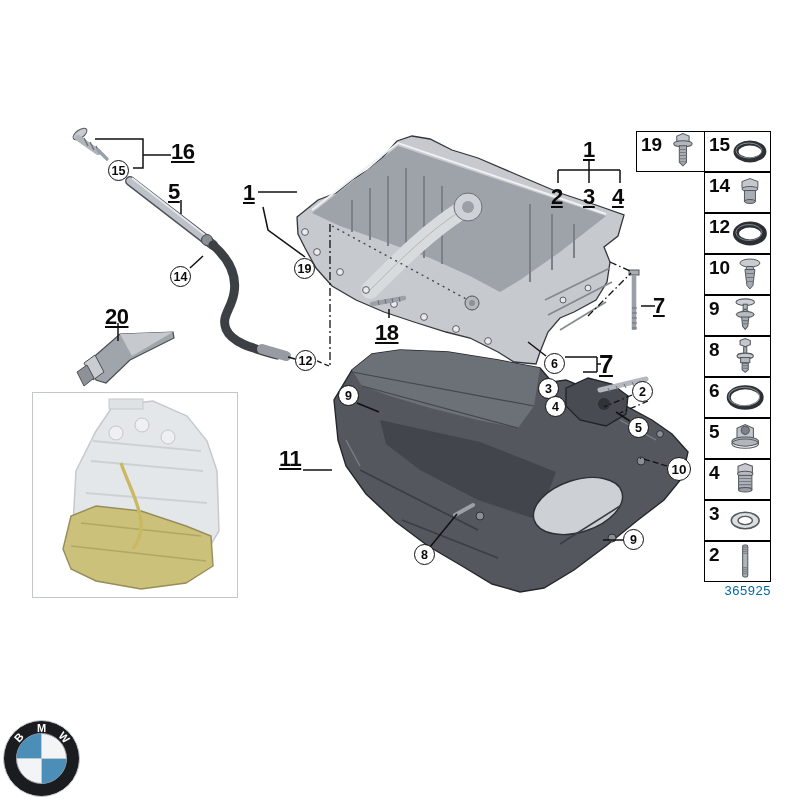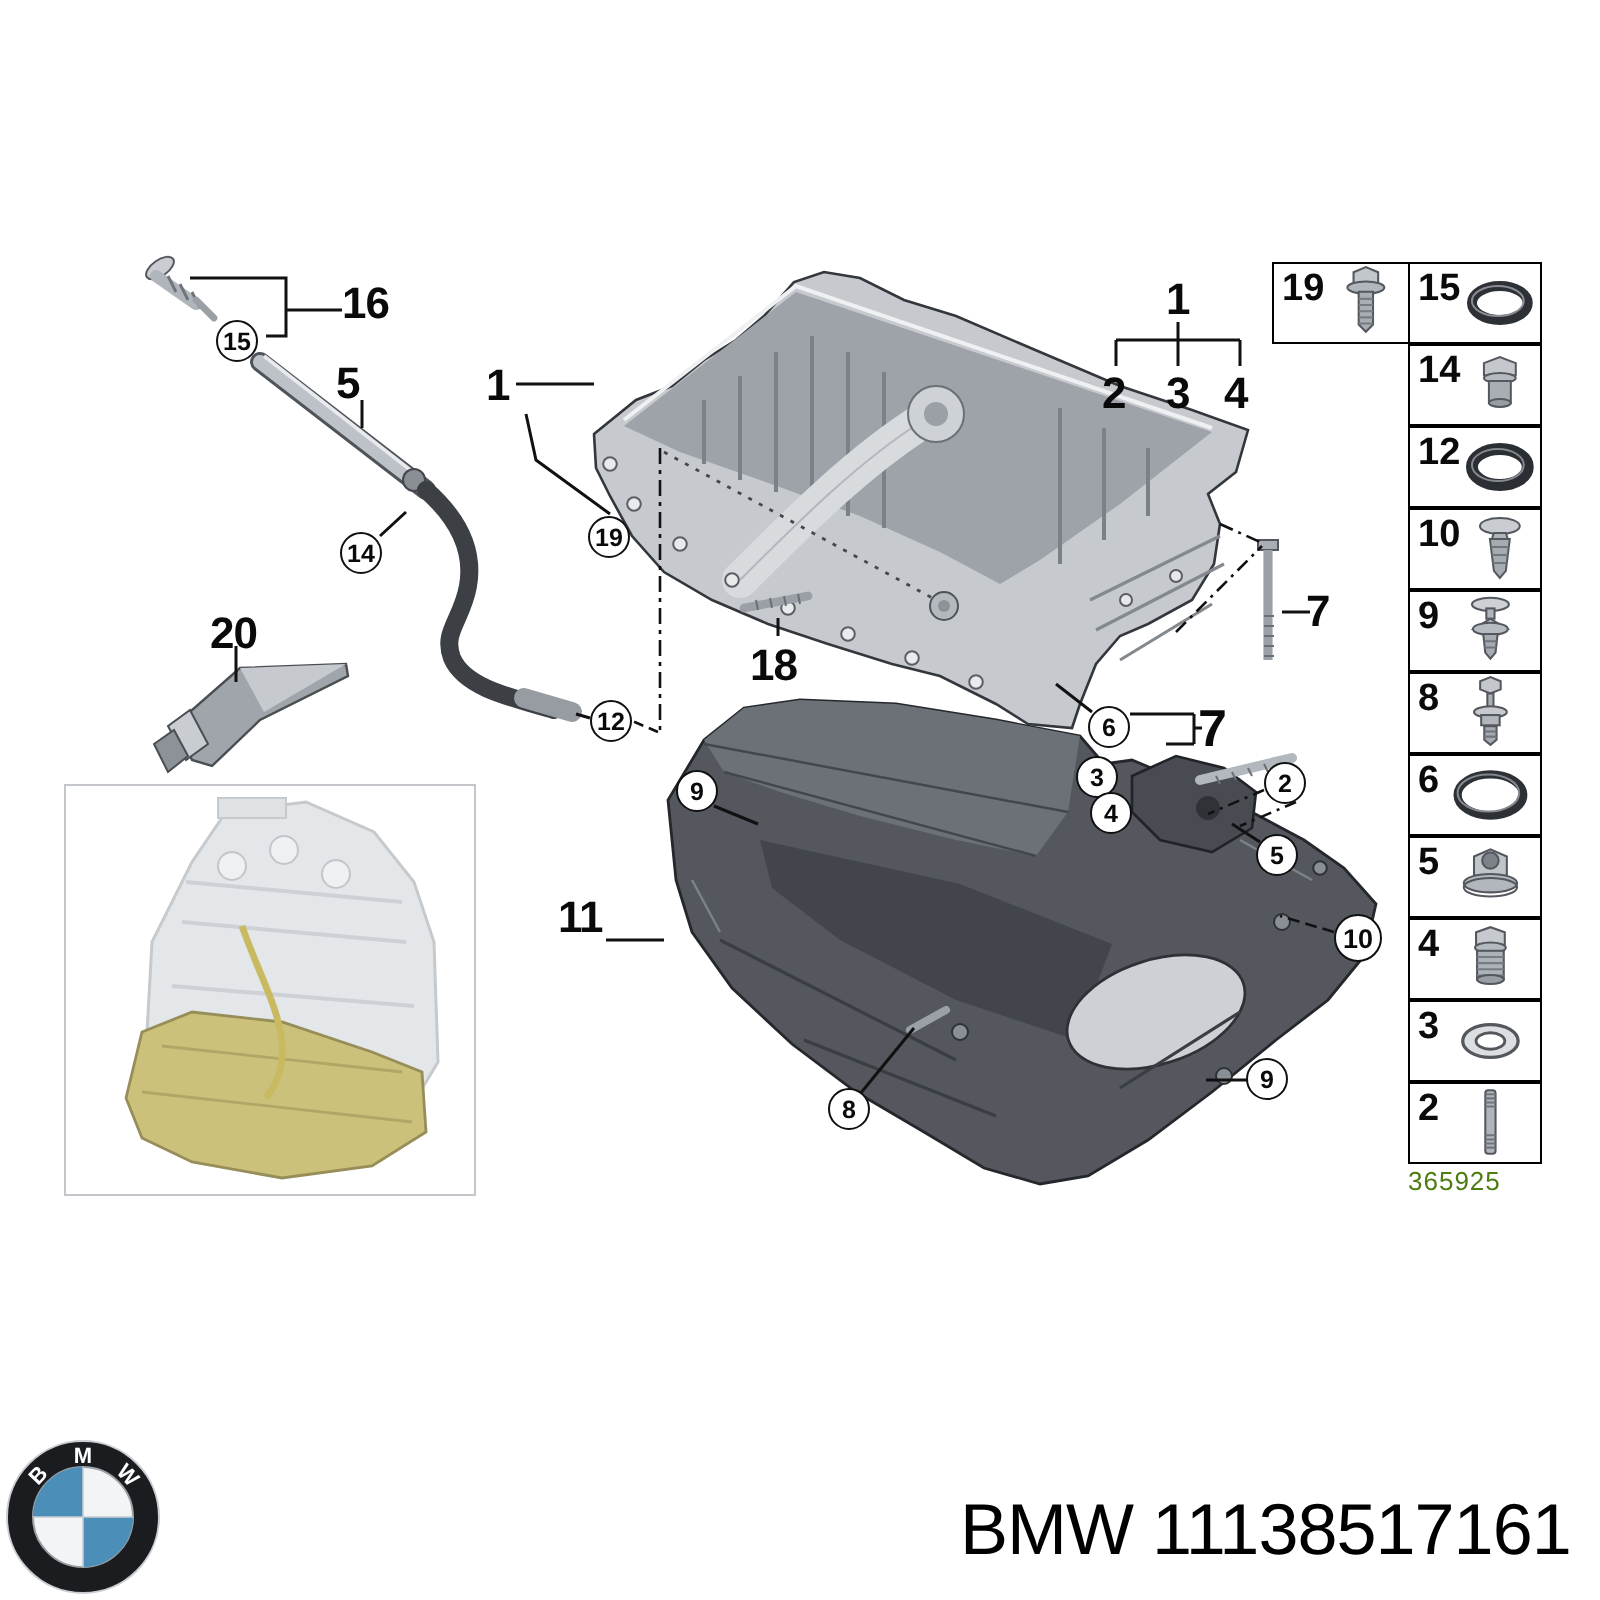--- a/index.html
+++ b/index.html
@@ -5,28 +5,28 @@
   html,body{margin:0;padding:0;background:#fff;}
   body{width:800px;height:800px;font-family:"Liberation Sans",sans-serif;}
   .stage{position:relative;width:800px;height:800px;background:#fff;overflow:hidden;}
   .art{position:absolute;left:0;top:0;pointer-events:none;}
   
   .co{position:absolute;width:21px;height:21px;box-sizing:border-box;border:1.7px solid #101010;
       border-radius:50%;background:#fff;color:#0a0a0a;font-weight:bold;font-size:12.5px;
       display:flex;align-items:center;justify-content:center;z-index:5;}
   .co.big{width:24px;height:24px;font-size:13.5px;}
   
-  .lbl{position:absolute;font-weight:bold;font-size:22px;line-height:1;color:#0a0a0a;z-index:5;letter-spacing:-0.5px;}
+  .lbl{position:absolute;font-weight:bold;font-size:22px;line-height:1;color:#0a0a0a;z-index:5;letter-spacing:-0.5px;text-decoration:underline;}
   .lbl.xl{font-size:26px;}
   
   .cell{position:absolute;box-sizing:border-box;border:1.6px solid #000;background:#fff;
         display:flex;align-items:stretch;z-index:4;}
   .cell .ref{font-weight:bold;font-size:19px;line-height:1;margin:3px 0 0 4px;color:#0a0a0a;}
   .cell svg{flex:1;height:100%;min-width:0;}
-  .drawno{position:absolute;font-size:13px;color:#4d7c0f;letter-spacing:0.5px;z-index:4;text-align:left;}
+  .drawno{position:absolute;font-size:13px;color:#0369a1;letter-spacing:0.5px;z-index:4;text-align:right;}
   
   .thumb{position:absolute;left:32px;top:392px;width:206px;height:206px;box-sizing:border-box;
          border:1.5px solid #c3c6ca;background:#fff;z-index:1;}
   
   .partno{position:absolute;left:480px;top:744px;font-size:36px;letter-spacing:-0.5px;color:#000;z-index:6;white-space:nowrap;}
   .logo{position:absolute;left:2px;top:719px;width:79px;height:79px;z-index:6;}
 </style>
 </head>
 <body>
 
@@ -309,15 +309,14 @@
     <circle cx="39.5" cy="39.5" r="38" fill="#1a1c1f"></circle>
     <circle cx="39.5" cy="39.5" r="38" fill="none" stroke="#caced2" stroke-width="1"></circle>
     <circle cx="39.5" cy="39.5" r="25" fill="#f2f4f5" stroke="#9aa0a6" stroke-width="1"></circle>
     <path d="M39.5,39.5 L39.5,14.5 A25,25 0 0 0 14.5,39.5 Z" fill="#4b8fb8"></path>
     <path d="M39.5,39.5 L64.5,39.5 A25,25 0 0 1 39.5,64.5 Z" fill="#4b8fb8"></path>
     <path d="M39.5,14.5 L39.5,64.5 M14.5,39.5 L64.5,39.5" stroke="#c7cbd0" stroke-width="0.8"></path>
     <text x="39.5" y="12.5" transform="rotate(-47 39.5 39.5)" text-anchor="middle" font-size="11" font-weight="bold" fill="#ffffff" font-family="Liberation Sans, sans-serif">B</text>
     <text x="39.5" y="12.5" text-anchor="middle" font-size="11" font-weight="bold" fill="#ffffff" font-family="Liberation Sans, sans-serif">M</text>
     <text x="39.5" y="12.5" transform="rotate(47 39.5 39.5)" text-anchor="middle" font-size="11" font-weight="bold" fill="#ffffff" font-family="Liberation Sans, sans-serif">W</text>
   </svg>
-  <div class="partno">BMW 11138517161</div>
 
 </div>
 
 </body></html>

